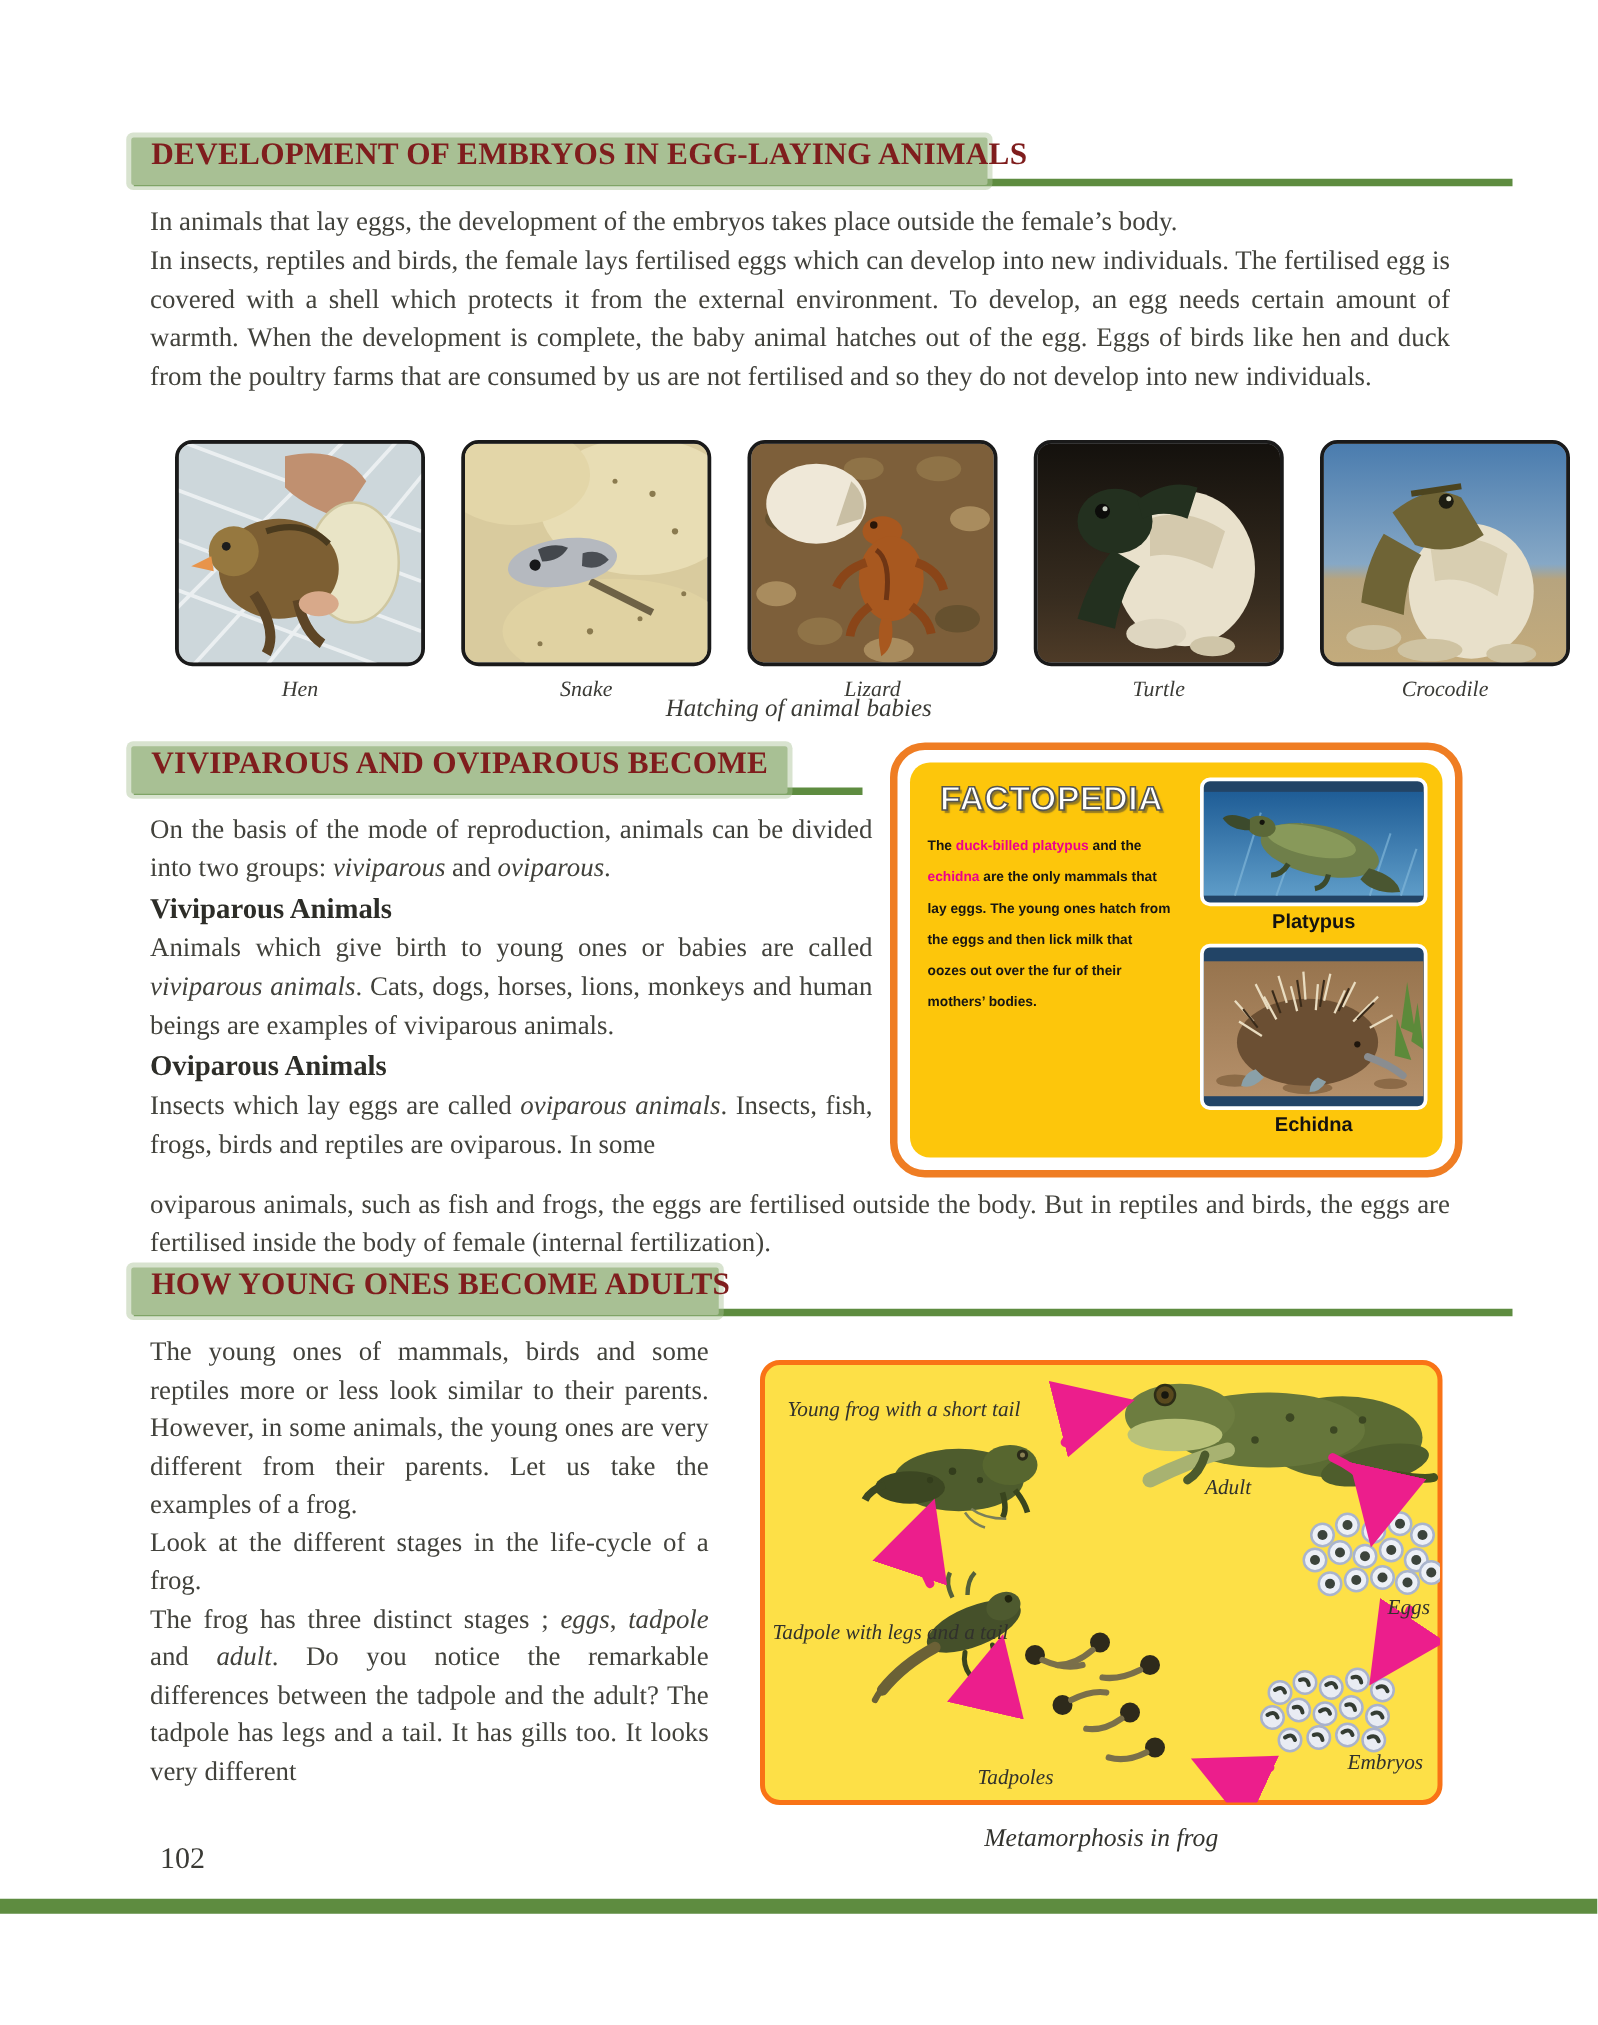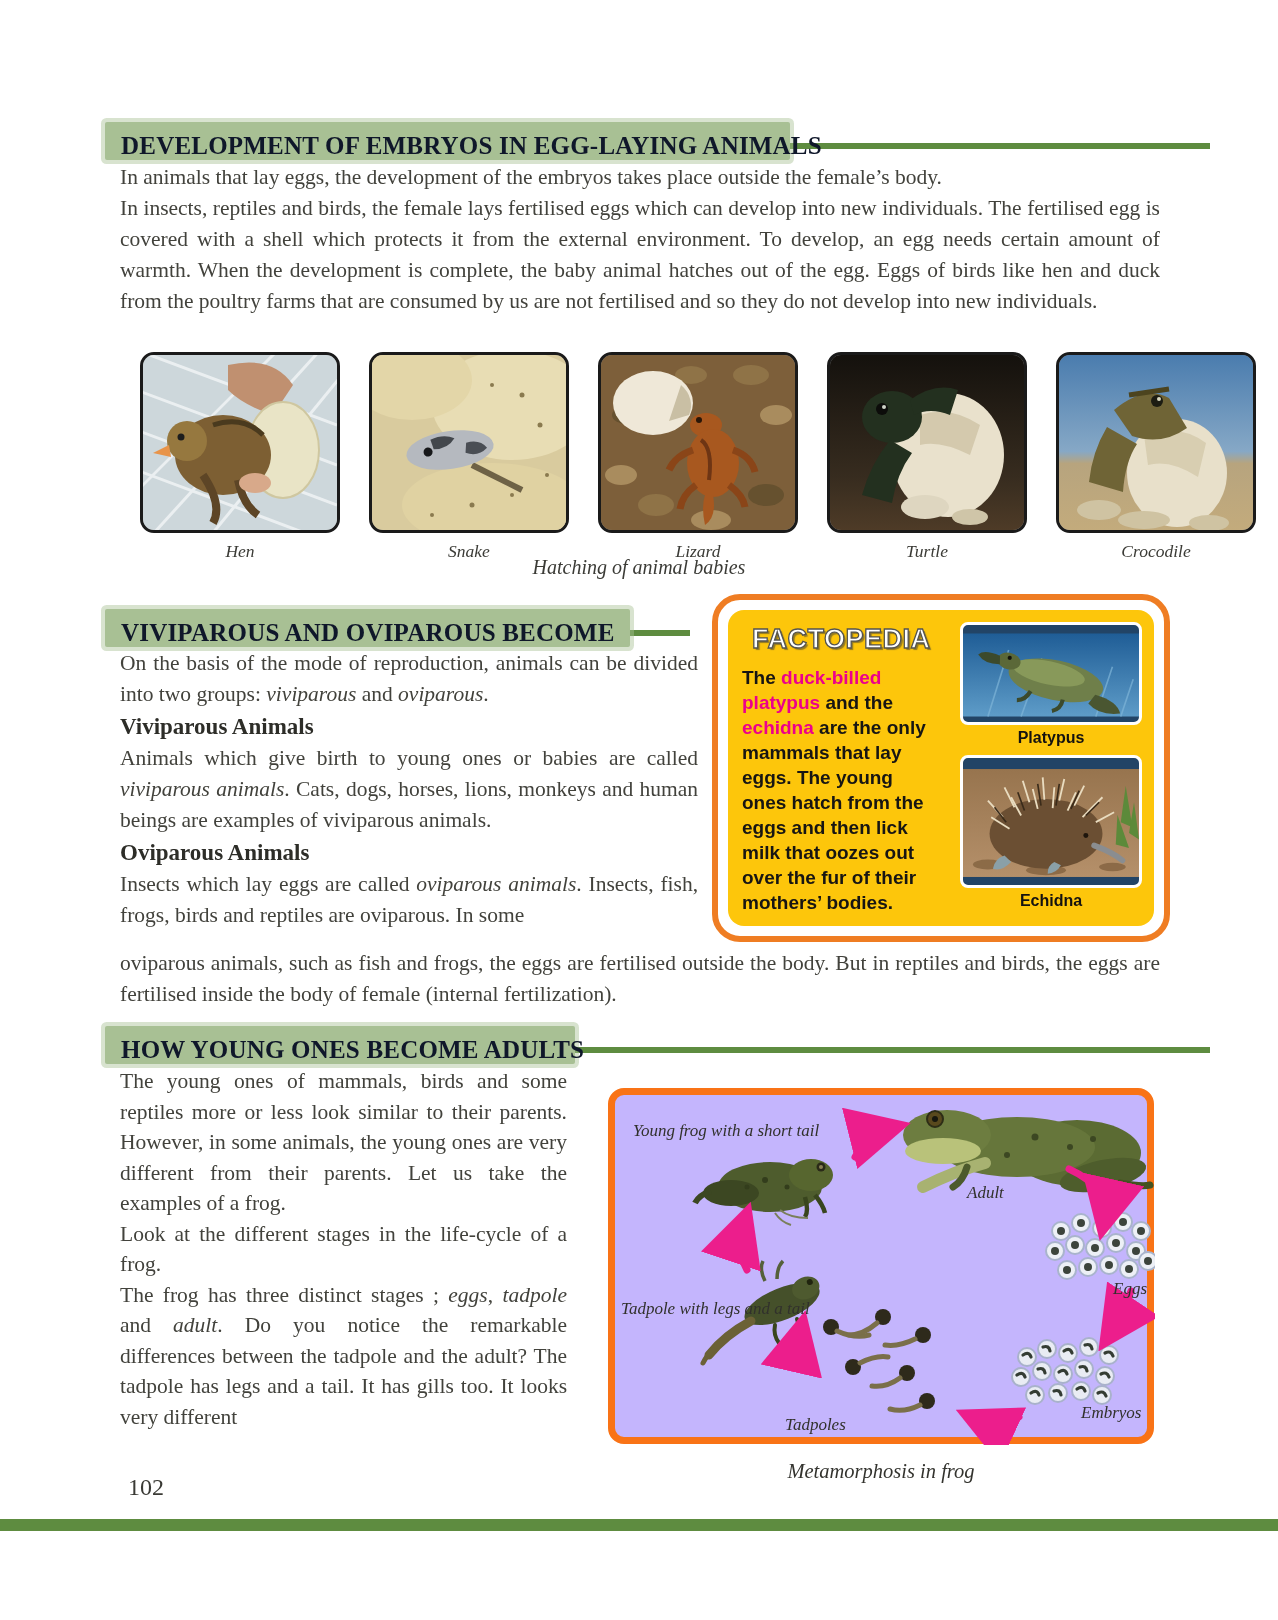--- a/index.html
+++ b/index.html
@@ -4,24 +4,24 @@
 <style>
   html,body{margin:0;padding:0;}
   body{
     width:1278px;height:1620px;position:relative;background:#ffffff;
     font-family:"Liberation Serif", serif;color:#42423c;overflow:hidden;
   }
   
   .sechead{position:absolute;height:40px;}
   .sechead .hline{position:absolute;left:2px;top:33px;height:6px;background:#5e8c40;}
   .sechead .hbar{
-    position:absolute;left:0;top:12px;height:38px;background:#a8c094;
+    position:absolute;left:0;top:0;height:38px;background:#a8c094;
     box-shadow:0 0 0 4px rgba(168,192,148,.45);border-radius:2px;
-    display:flex;align-items:flex-end;padding:0 16px;
-    font-weight:bold;font-size:25px;color:#0f172a;letter-spacing:.2px;white-space:nowrap;
+    display:flex;align-items:flex-start;padding:0 16px;
+    font-weight:bold;font-size:25px;color:#7f1d1d;letter-spacing:.2px;white-space:nowrap;
   }
   .bodytext{font-size:21.5px;line-height:31px;text-align:justify;color:#42423c;}
   .subhead{font-size:23px;font-weight:bold;color:#2d2d28;line-height:33px;}
   
   #photo-row{position:absolute;left:120px;top:352px;width:1038px;display:flex;gap:9px;}
   .photo-card{width:200px;padding-left:20px;}
   .photo{height:181px;border:3px solid #1a1a1a;border-radius:14px;overflow:hidden;box-sizing:border-box;background:#888;}
   .photo svg{display:block;}
   .photo-cap{text-align:center;font-style:italic;font-size:17.5px;color:#3b3b36;margin-top:8px;}
   #fig1cap{position:absolute;left:120px;top:556px;width:1038px;text-align:center;font-style:italic;font-size:20px;color:#3b3b36;}
@@ -29,29 +29,29 @@
   #facto{position:absolute;left:712px;top:594px;width:458px;height:348px;background:#fff;
          border:6px solid #ef7d23;border-radius:28px;padding:10px;box-sizing:border-box;}
   #facto-inner{width:100%;height:100%;background:#fdc60b;border-radius:16px;padding:12px 12px 8px 14px;
                box-sizing:border-box;display:flex;gap:20px;}
   .facto-left{width:198px;flex:none;}
   .facto-title{
     font-family:"Liberation Sans", sans-serif;font-weight:bold;font-size:27px;color:#ffffff;
     -webkit-text-stroke:1.3px #55544e;text-shadow:2px 2px 1px rgba(60,60,55,.55);
     letter-spacing:.5px;margin:2px 0 10px 10px;
   }
-  .facto-text{font-family:"Liberation Sans", sans-serif;font-weight:bold;font-size:19px;line-height:25px;color:#171513;}
+  .facto-text{font-family:"Liberation Sans", sans-serif;font-weight:bold;font-size:11px;line-height:25px;color:#171513;}
   .pink{color:#ec008c;}
   .facto-right{flex:1;display:flex;flex-direction:column;align-items:center;}
   .facto-img{width:100%;border:3px solid #ffffff;border-radius:8px;overflow:hidden;box-sizing:border-box;background:#246;}
   .facto-img svg{display:block;width:100%;}
   .facto-cap{font-family:"Liberation Sans", sans-serif;font-weight:bold;font-size:16px;color:#141210;margin:4px 0 8px;}
   
-  #frog-box{position:absolute;left:608px;top:1088px;width:546px;height:356px;border:7px solid #f97316;
-            border-radius:16px;box-sizing:border-box;background:#c4b5fd;}
+  #frog-box{position:absolute;left:608px;top:1088px;width:546px;height:356px;border:4px solid #f97316;
+            border-radius:16px;box-sizing:border-box;background:#fde047;}
   #frog-box svg{position:absolute;left:0;top:0;}
   .dlabel{position:absolute;font-style:italic;font-size:17px;color:#31312c;white-space:nowrap;}
   #frogcap{position:absolute;left:608px;top:1460px;width:546px;text-align:center;font-style:italic;font-size:20.5px;color:#33332e;}
   #pagenum{position:absolute;left:128px;top:1474px;font-size:24px;color:#3a3a35;}
   #bottomrule{position:absolute;left:0;top:1519px;width:1278px;height:12px;background:#5e8c40;}
   .abs{position:absolute;}
   i{font-style:italic;}
 </style>
 </head>
 <body>

